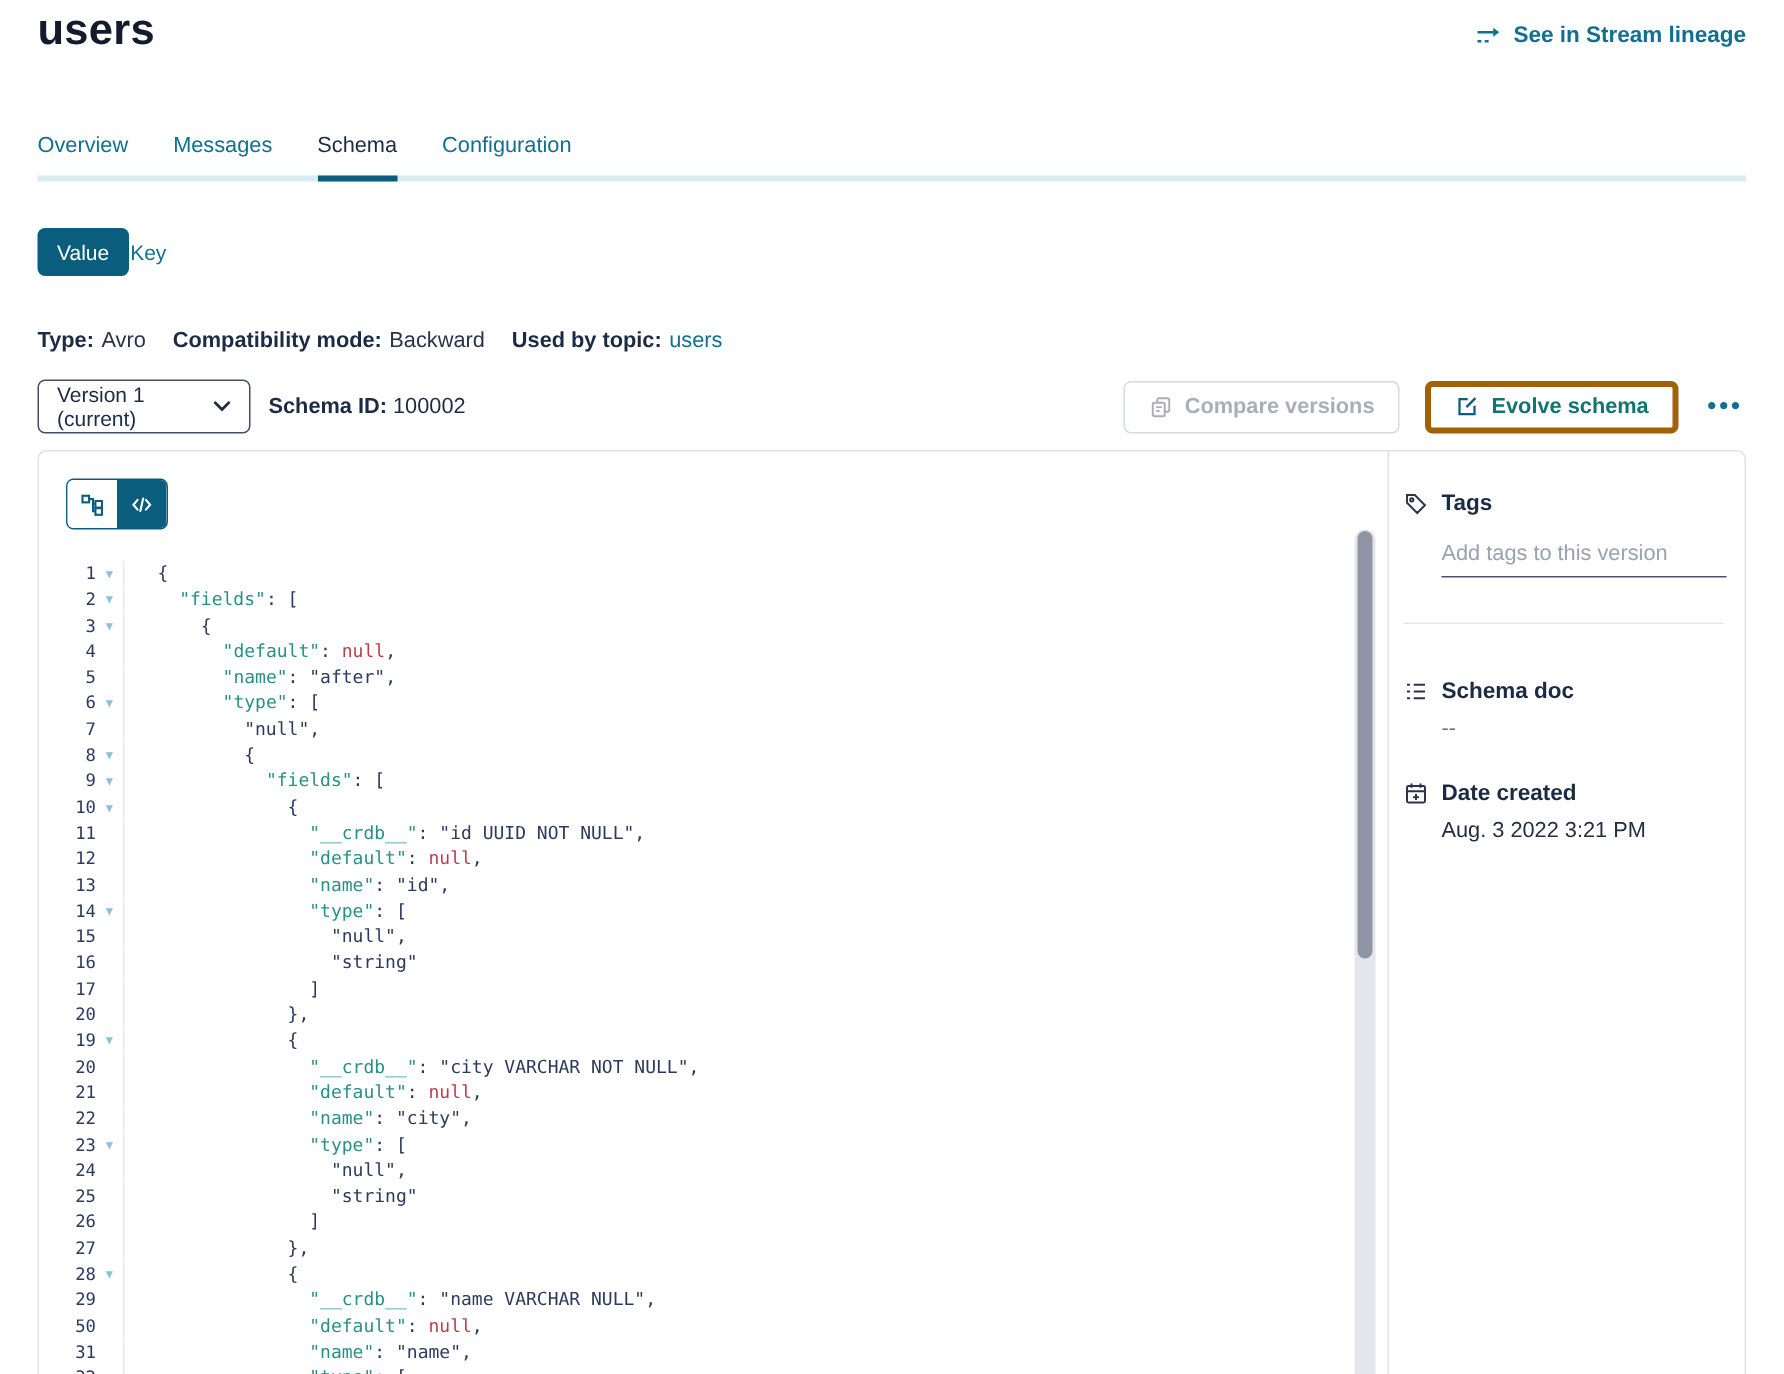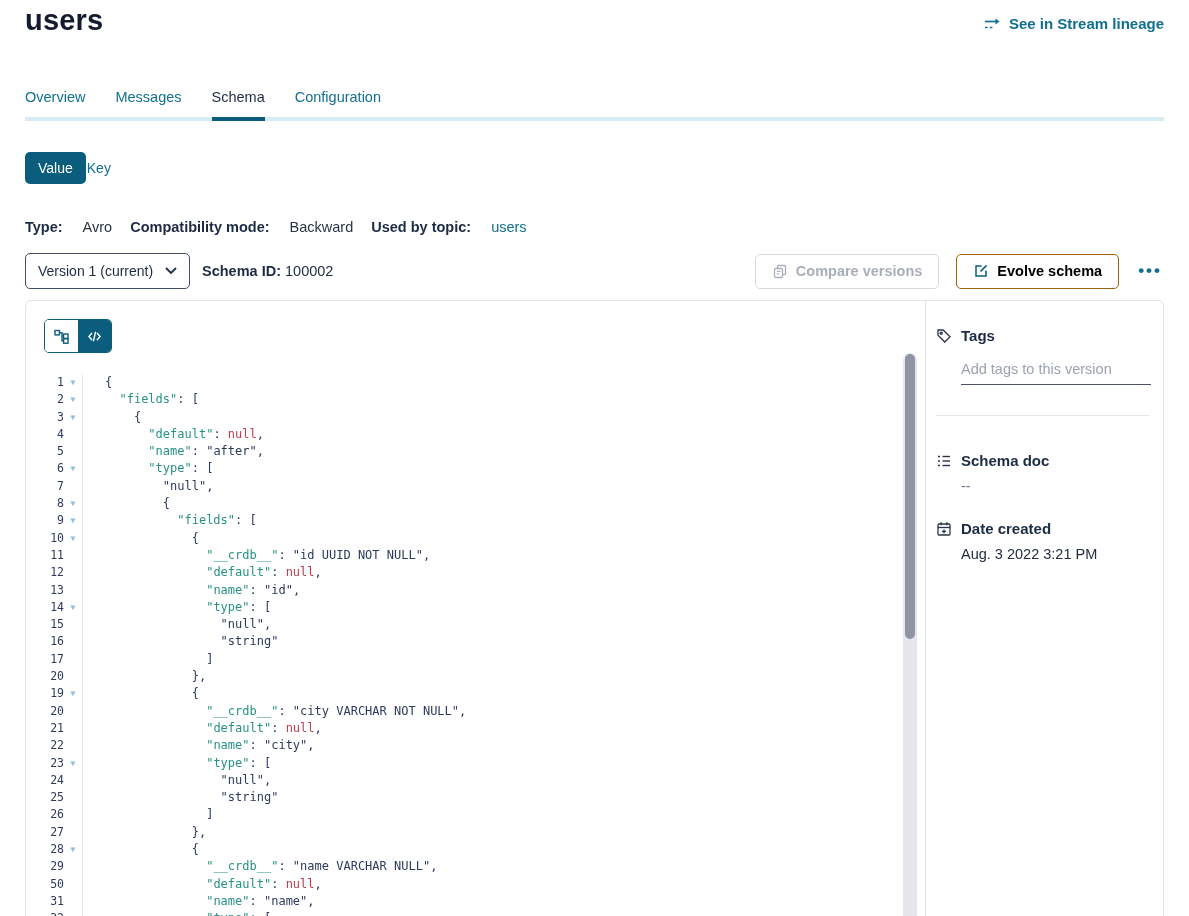--- a/index.html
+++ b/index.html
@@ -18,33 +18,33 @@
   .tab { color:#11708f; line-height:17px; padding-bottom:11px; border-bottom:4px solid transparent; cursor:pointer; text-decoration:none; }
   .tab.active { color:#1c2b44; border-bottom-color:#0b5d7d; }
   .tab-track { position:absolute; left:25px; right:25px; top:117px; height:4px; background:#d9ecf3; z-index:1; }
   
   .seg { position:absolute; left:25px; top:152px; display:flex; gap:1px; align-items:center; }
   .seg-value { background:#0b5d7d; color:#fff; border:none; border-radius:5px; padding:8px 13px; font-size:14px; font-family:inherit; cursor:pointer; }
   .seg-key { background:none; border:none; color:#11708f; font-size:14px; font-family:inherit; cursor:pointer; padding:0; }
   
   .meta { position:absolute; left:25px; top:219px; display:flex; gap:18px; font-size:14.5px; }
   .mg b { font-weight:700; color:#1c2b44; }
-  .mg .mv { margin-left:20px; color:#2a3449; }
+  .mg .mv { margin-left:5px; color:#2a3449; }
   .mg .mv.link { color:#11708f; cursor:pointer; }
   
   .controls { position:absolute; left:25px; right:25px; top:253px; height:36px; display:flex; align-items:center; }
-  .version-select { width:165px; height:36px; border:1.3px solid #424e66; border-radius:5px; background:#fff;
+  .version-select { width:142px; height:36px; border:1.3px solid #424e66; border-radius:5px; background:#fff;
     display:flex; align-items:center; justify-content:space-between; padding:0 12px; font-size:14px; color:#1c2b44; cursor:pointer; }
   .schema-id { margin-left:12px; font-size:14.5px; }
   .schema-id b { font-weight:700; }
   .ctl-right { margin-left:auto; display:flex; align-items:center; gap:17px; }
   .btn { height:35px; border-radius:5px; background:#fff; display:flex; align-items:center; gap:8px;
     padding:0 16px; font-size:14.5px; font-weight:600; font-family:inherit; cursor:pointer; }
   .btn-compare { border:1px solid #d6d9de; color:#a9aebb; }
-  .btn-evolve { border:1px solid #a16207; color:#000000; }
+  .btn-evolve { border:4px solid #a16207; color:#0f766e; }
   .btn-more { border:none; background:none; color:#11708f; font-size:17px; font-weight:700; letter-spacing:2px; padding:0 2px; cursor:pointer; }
   
   .card { position:absolute; left:25px; top:300px; width:1139px; height:640px; border:1px solid #e0e2e7; border-radius:6px 6px 0 0; }
   .code-pane { position:absolute; left:0; top:0; bottom:0; width:900px; border-right:1px solid #e0e2e7; }
   .view-toggle { position:absolute; left:18px; top:18px; display:flex; border:1.3px solid #0b5d7d; border-radius:5px; overflow:hidden; }
   .view-toggle button { width:33px; height:32px; border:none; display:flex; align-items:center; justify-content:center; cursor:pointer; padding:0; }
   .vt-tree { background:#fff; }
   .vt-code { background:#0b5d7d; }
   
   .code { position:absolute; left:0; top:73px; right:24px; bottom:0; overflow:hidden;

